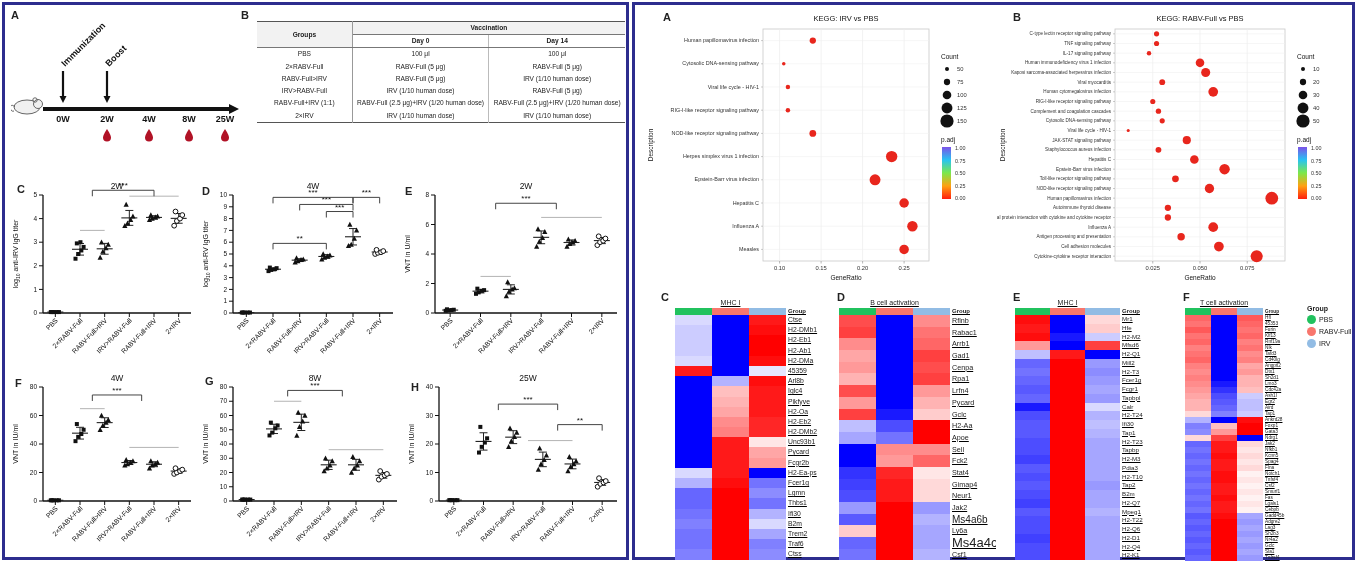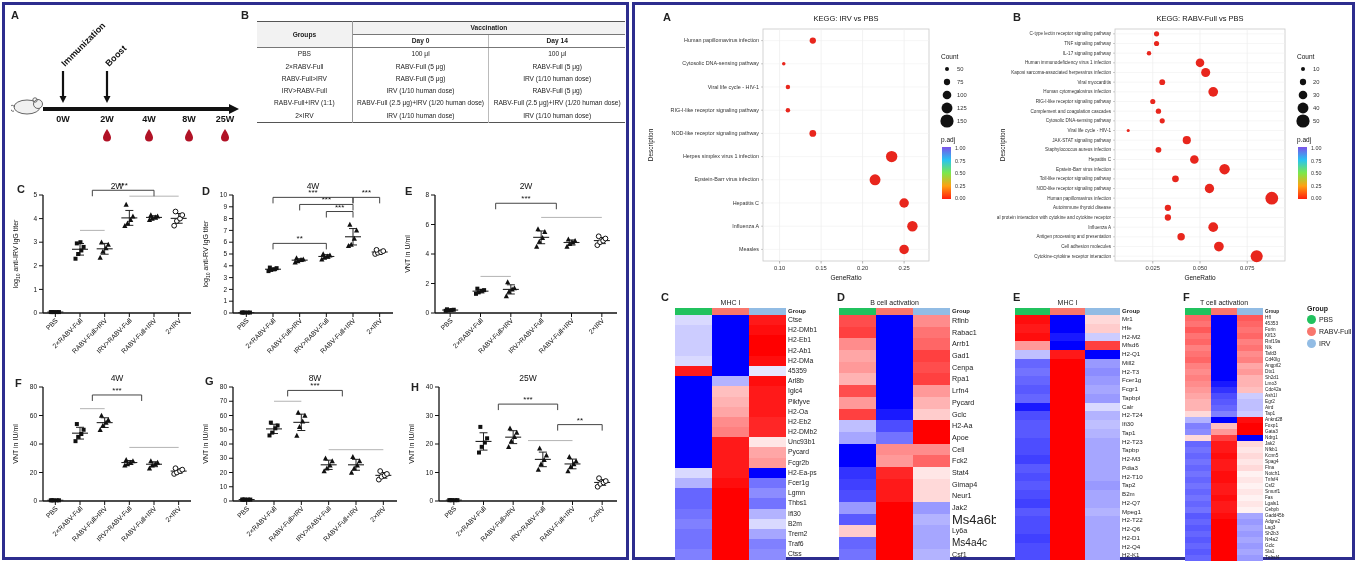--- a/index.html
+++ b/index.html
@@ -13,21 +13,21 @@
   .pane{position:absolute;}
   
   table.vax{border-collapse:collapse;font-size:6.6px;color:#222;}
   table.vax th, table.vax td{padding:2px 4px;text-align:center;line-height:1.25;}
   table.vax thead tr.h1 th{background:#f2f2f2;font-weight:bold;}
   table.vax thead th{border-bottom:1px solid #777;}
   table.vax{border-top:1.4px solid #555;border-bottom:1.4px solid #555;}
   table.vax td.grp, table.vax th.grp{border-right:1px solid #999;}
   table.vax td.d0, table.vax th.d0{border-right:1px solid #bbb;}
   
-  .hm{position:absolute;}
+  .hm{position:absolute;text-decoration:underline;}
   .hm-title{font-size:7px;color:#222;text-align:center;height:11px;line-height:11px;}
   .hm-body{display:flex;}
   .hm-cells{display:flex;flex-direction:column;}
   .hm-row{display:flex;}
   .hm-cell{flex:none;}
   .hm-labels{display:flex;flex-direction:column;margin-left:2px;color:#222;}
   .hm-label{white-space:nowrap;overflow:hidden;}
   .hm-grouplab{font-weight:bold;}
   
   .glegend{position:absolute;font-size:7px;color:#222;}
@@ -1240,29 +1240,29 @@
             <div class="hm-label" style="height: 11.7px; line-height: 11.7px; font-size: 7.2px;">Rabac1</div>
             <div class="hm-label" style="height: 11.7px; line-height: 11.7px; font-size: 7.2px;">Arrb1</div>
             <div class="hm-label" style="height: 11.7px; line-height: 11.7px; font-size: 7.2px;">Gad1</div>
             <div class="hm-label" style="height: 11.7px; line-height: 11.7px; font-size: 7.2px;">Cenpa</div>
             <div class="hm-label" style="height: 11.7px; line-height: 11.7px; font-size: 7.2px;">Rpa1</div>
             <div class="hm-label" style="height: 11.7px; line-height: 11.7px; font-size: 7.2px;">Lrfn4</div>
             <div class="hm-label" style="height: 11.7px; line-height: 11.7px; font-size: 7.2px;">Pycard</div>
             <div class="hm-label" style="height: 11.7px; line-height: 11.7px; font-size: 7.2px;">Gclc</div>
             <div class="hm-label" style="height: 11.7px; line-height: 11.7px; font-size: 7.2px;">H2-Aa</div>
             <div class="hm-label" style="height: 11.7px; line-height: 11.7px; font-size: 7.2px;">Apoe</div>
-            <div class="hm-label" style="height: 11.7px; line-height: 11.7px; font-size: 7.2px;">Cell</div>
+            <div class="hm-label" style="height: 11.7px; line-height: 11.7px; font-size: 7.2px;">Sell</div>
             <div class="hm-label" style="height: 11.7px; line-height: 11.7px; font-size: 7.2px;">Fck2</div>
             <div class="hm-label" style="height: 11.7px; line-height: 11.7px; font-size: 7.2px;">Stat4</div>
             <div class="hm-label" style="height: 11.7px; line-height: 11.7px; font-size: 7.2px;">Gimap4</div>
             <div class="hm-label" style="height: 11.7px; line-height: 11.7px; font-size: 7.2px;">Neur1</div>
             <div class="hm-label" style="height: 11.7px; line-height: 11.7px; font-size: 7.2px;">Jak2</div>
-            <div class="hm-label" style="height: 11.7px; line-height: 11.7px; font-size: 13px;">Ms4a6b</div>
+            <div class="hm-label" style="height: 11.7px; line-height: 11.7px; font-size: 10px;">Ms4a6b</div>
             <div class="hm-label" style="height: 11.7px; line-height: 11.7px; font-size: 7.2px;">Ly6a</div>
-            <div class="hm-label" style="height: 11.7px; line-height: 11.7px; font-size: 10px;">Ms4a4c</div>
+            <div class="hm-label" style="height: 11.7px; line-height: 11.7px; font-size: 13px;">Ms4a4c</div>
             <div class="hm-label" style="height: 11.7px; line-height: 11.7px; font-size: 7.2px;">Csf1</div>
           </div>
         </div>
       </div>
     <div class="hm" style="left:380px;top:292px;" id="hm2">
         <div class="hm-title" style="width: 105px;">MHC I</div>
         <div class="hm-body">
           <div class="hm-cells">
             <div class="hm-row">
               <div class="hm-cell" style="width: 35px; height: 7px; background: rgb(33, 194, 94);"></div>

